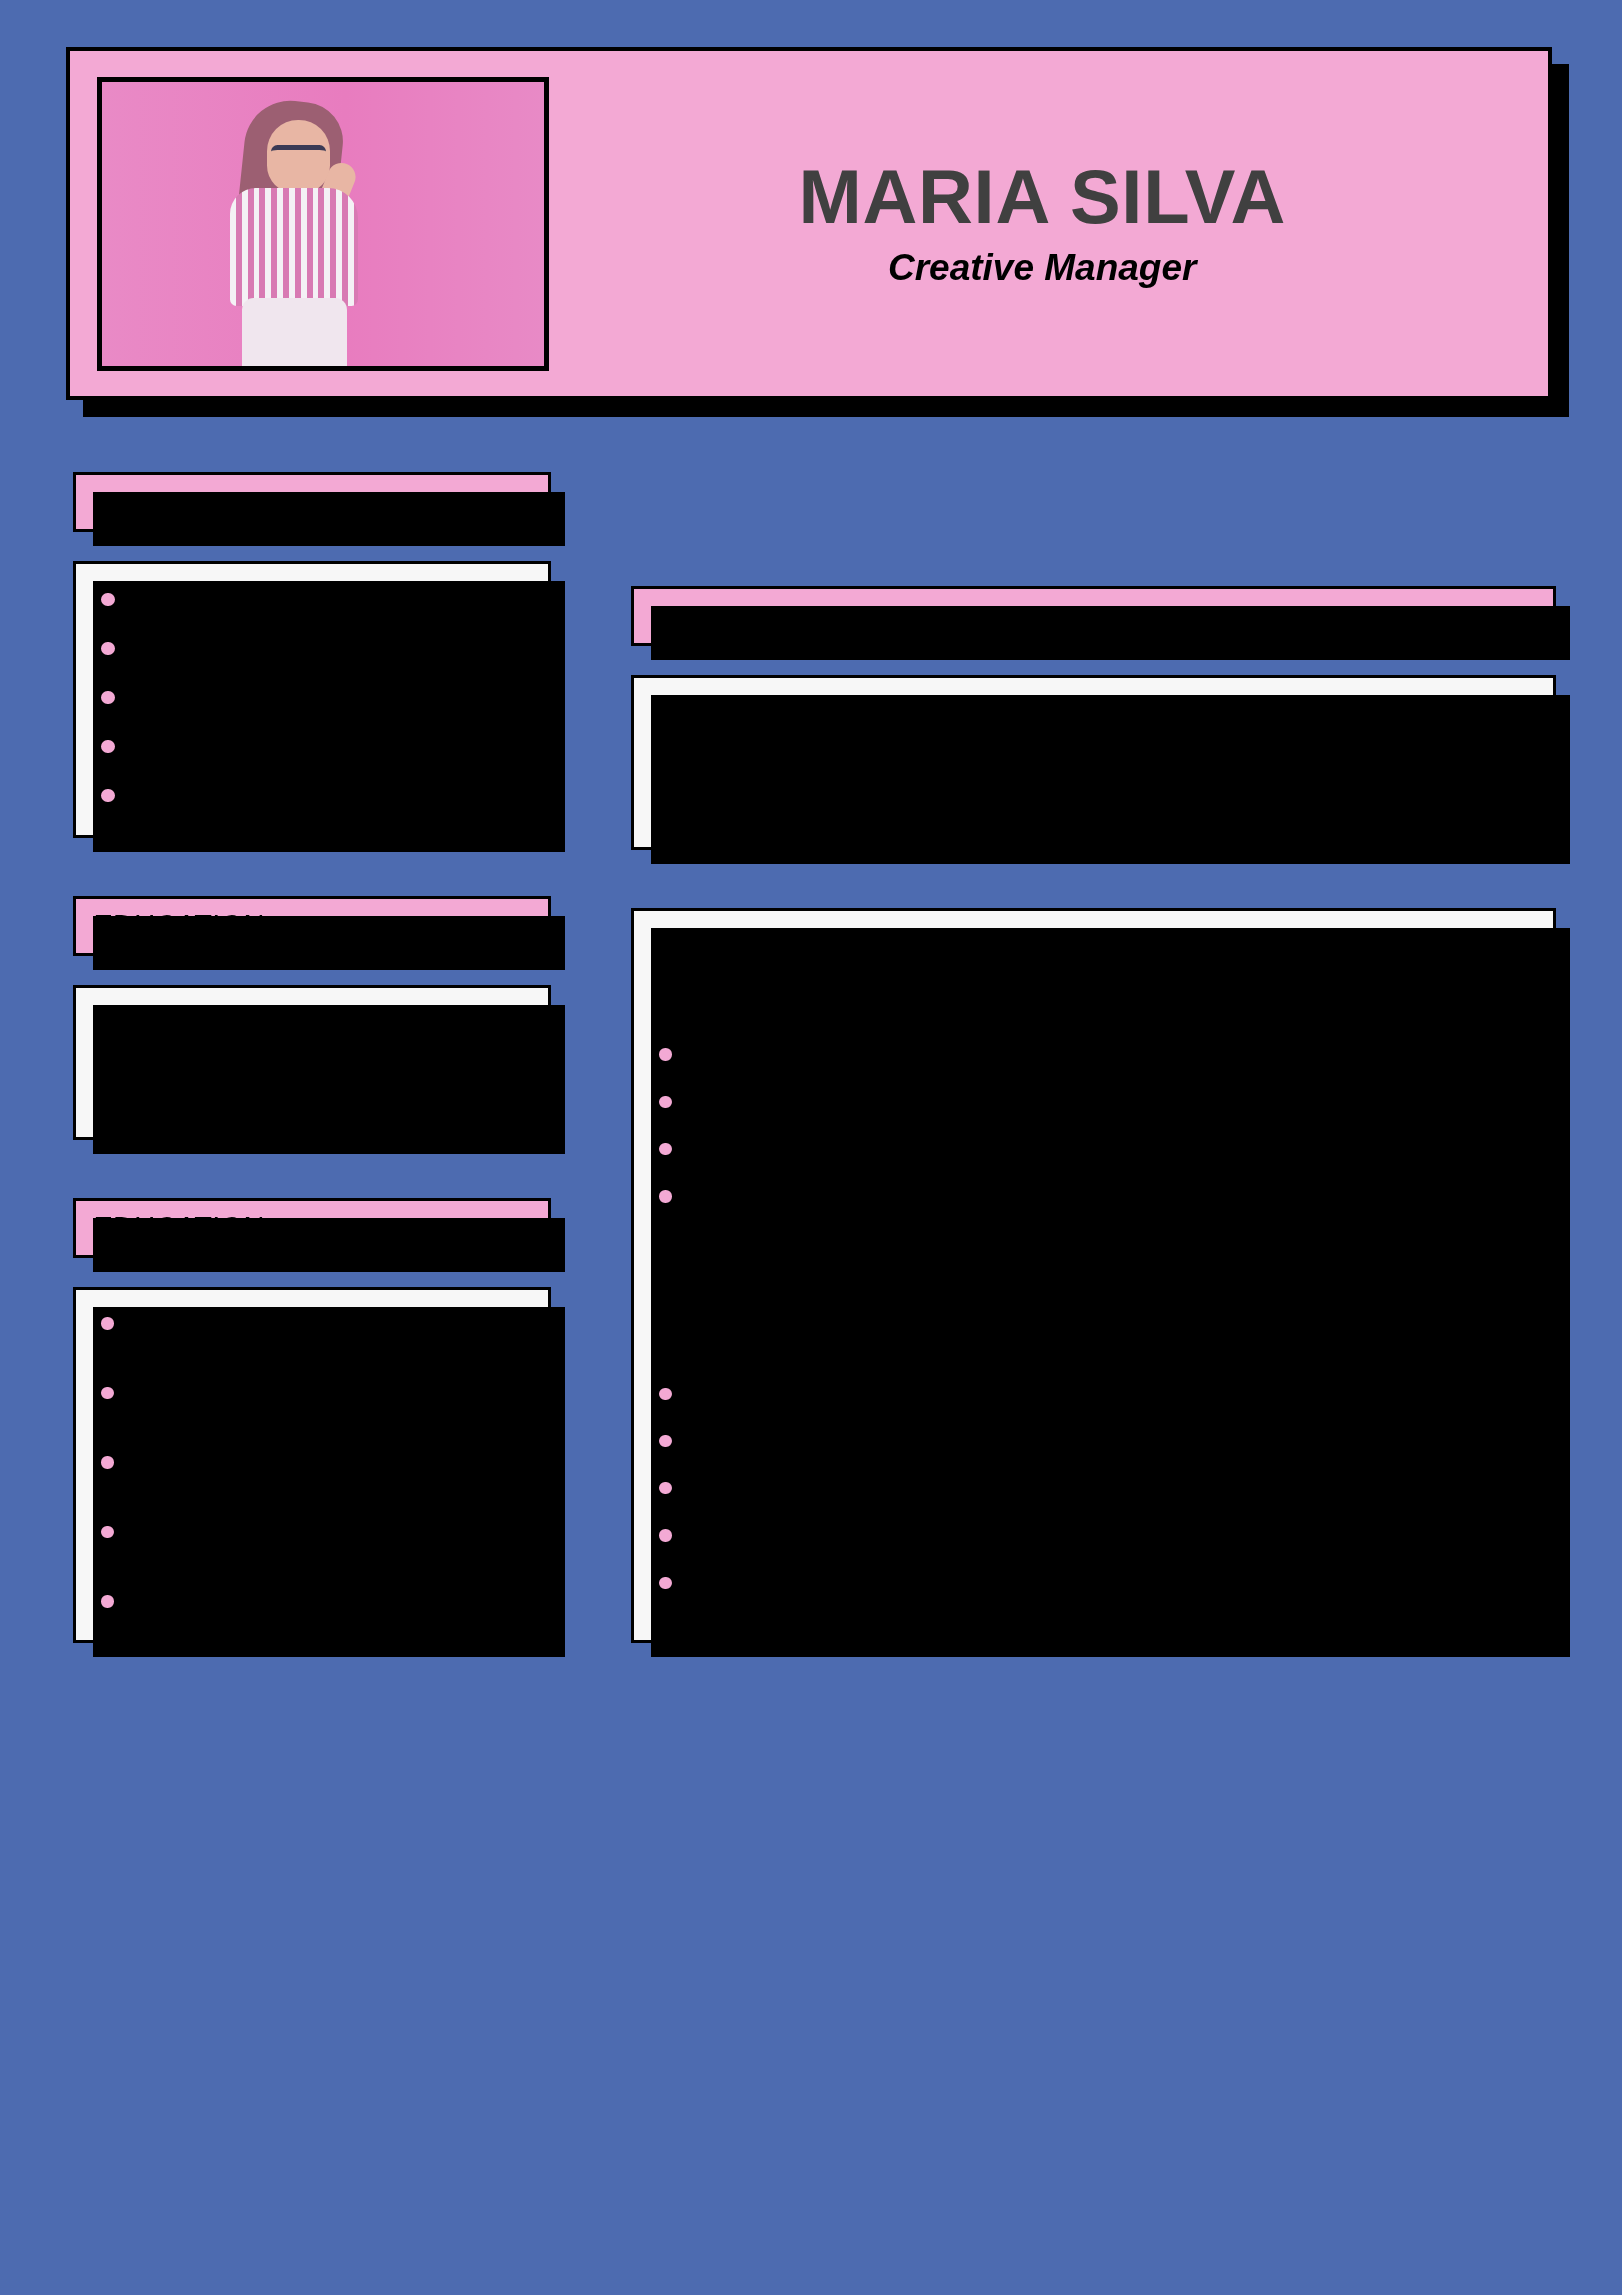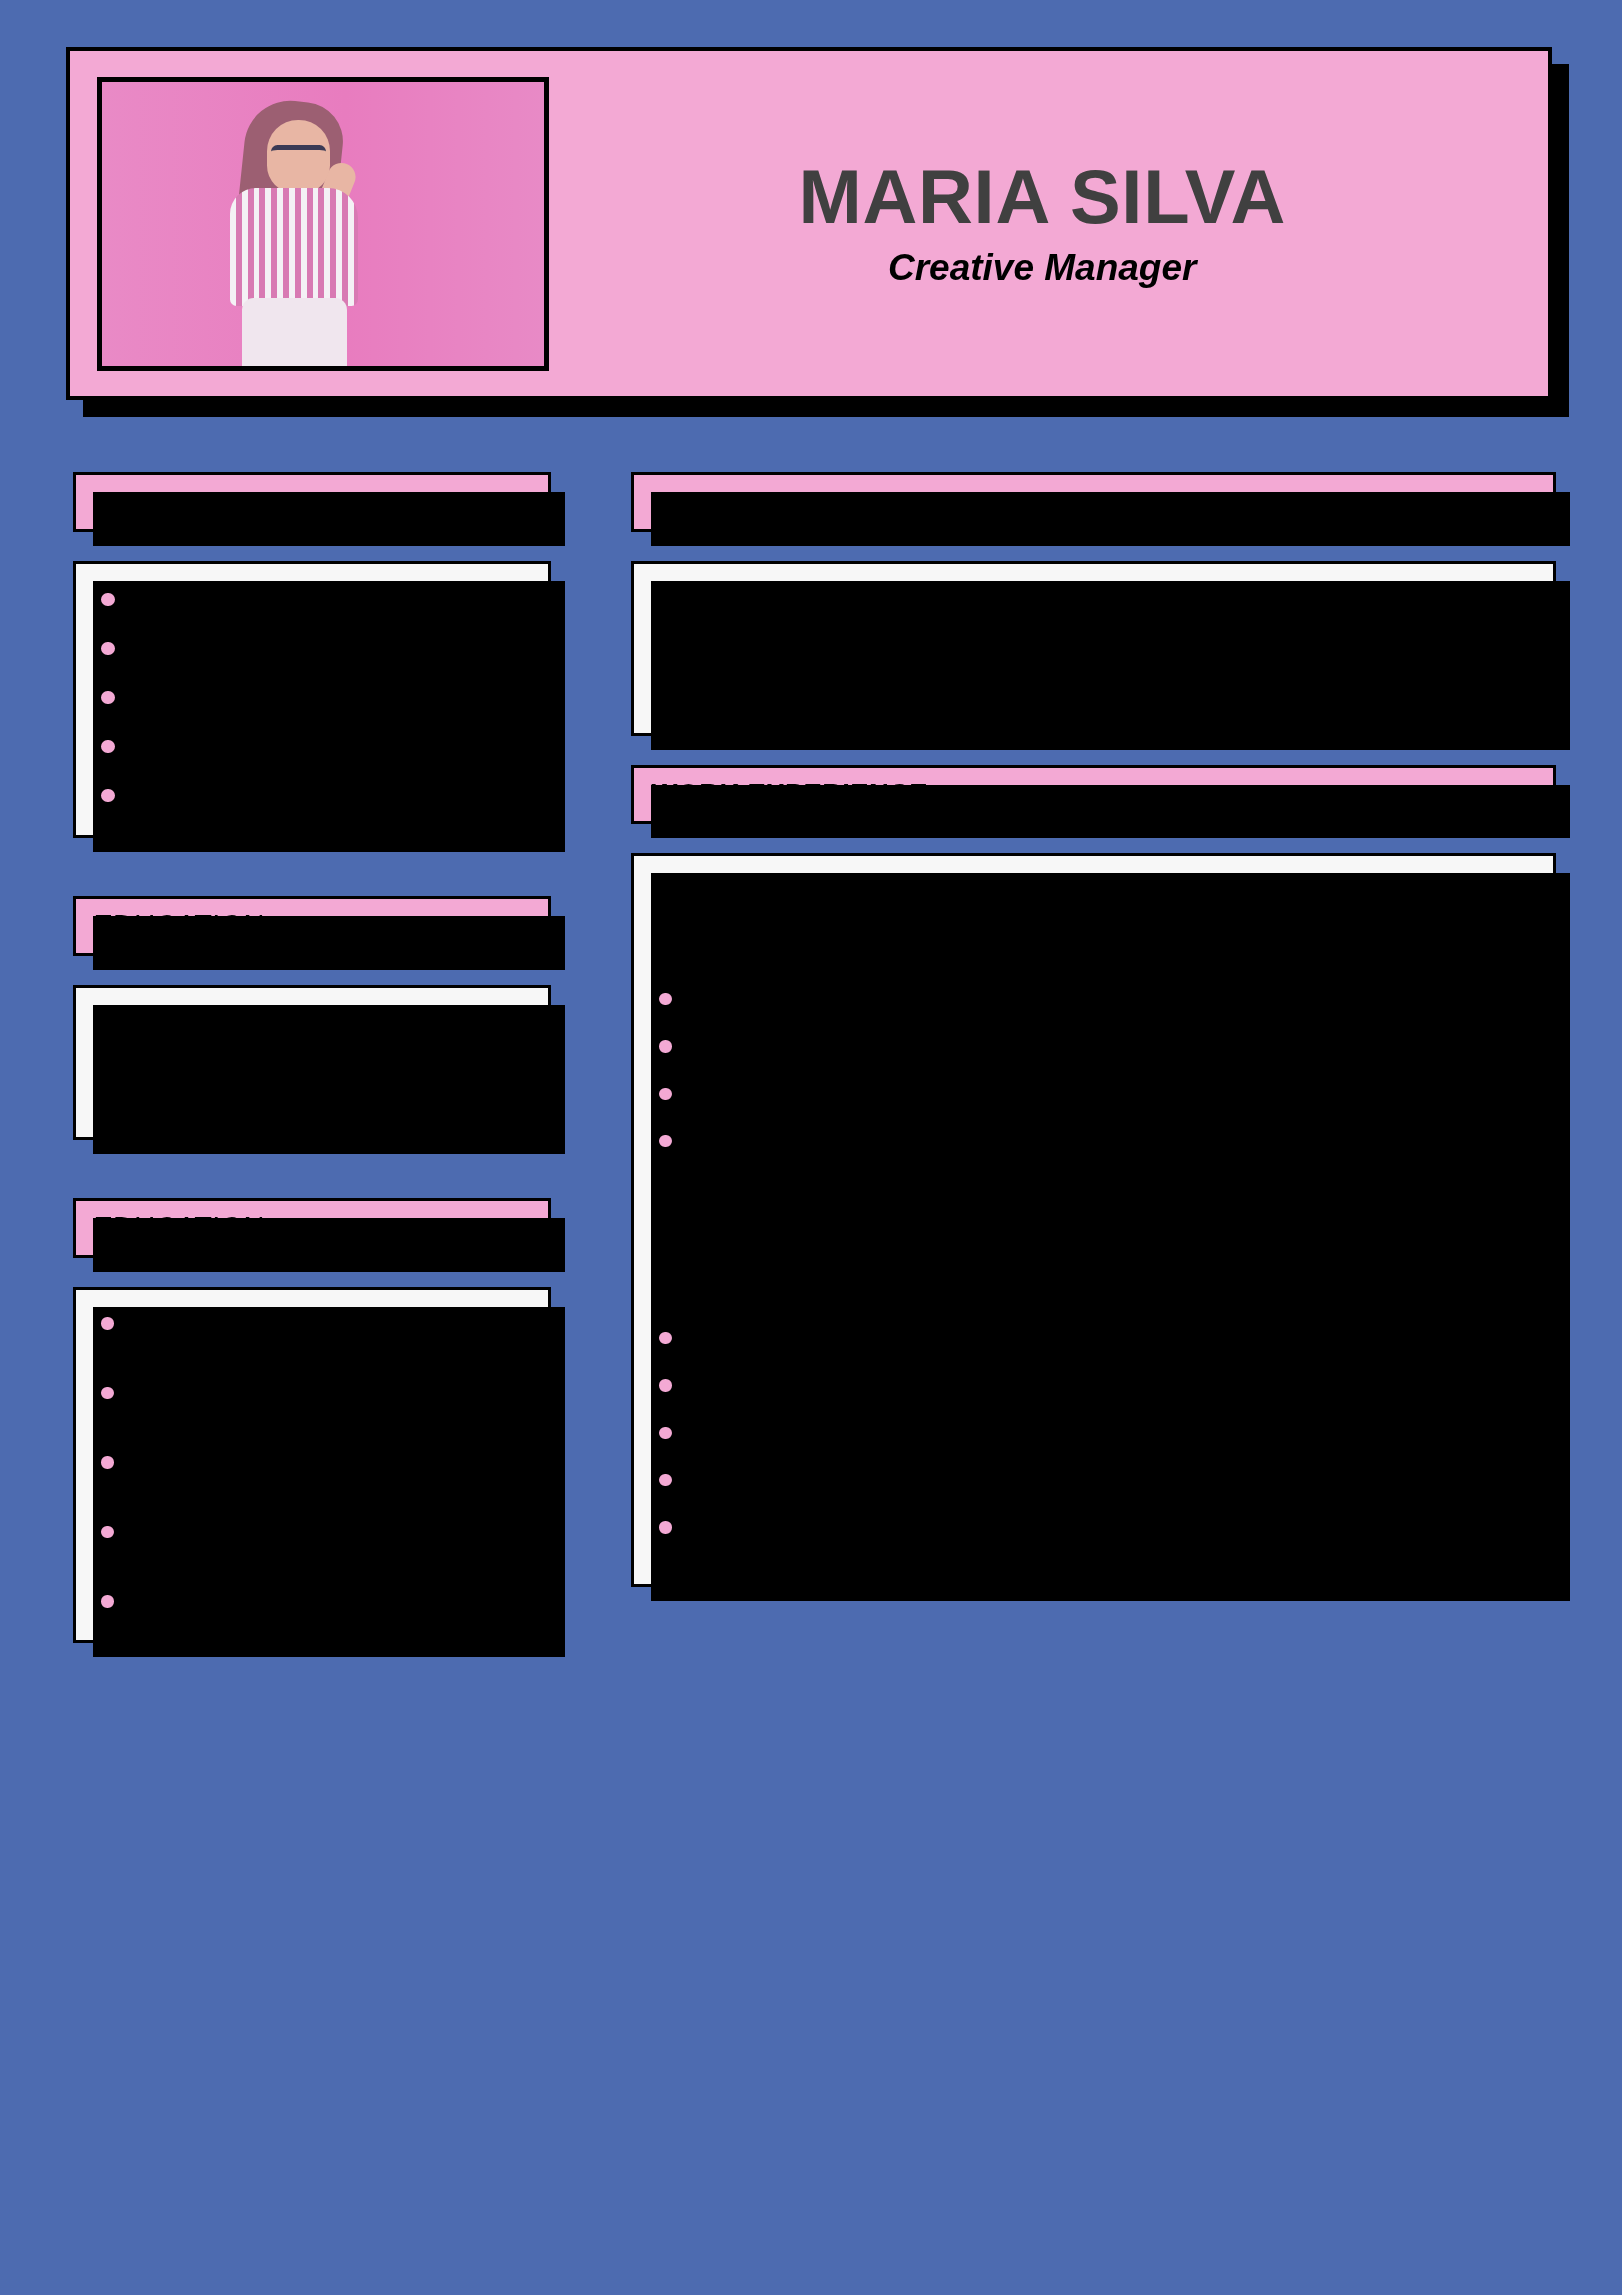--- a/index.html
+++ b/index.html
@@ -131,21 +131,21 @@
     font-style: italic;
     font-weight: bold;
     color: #000;
     margin: 0;
   }
 
   
   .body-cols {
     display: flex;
     margin-top: 72px;
-    align-items: flex-start;
+    align-items: flex-end;
   }
   .left-col {
     width: 478px;
     flex: none;
     margin-left: 14.4px;
   }
   .right-col {
     flex: 1;
     margin-left: 80px;
     margin-right: 15.7px;
@@ -391,25 +391,20 @@
       <div class="gap-s"></div>
 
       <div class="card shadowed">
         <div>
           <p class="about-text">A creative, highly organized and efficient professional with 8+ years of experience in managing creative teams and projects. Highly adept at developing and managing budgets and meeting deadlines. Proven track record for creating innovative solutions and a strong sense of accountability.</p>
         </div>
       </div>
 
       <div class="gap-s"></div>
 
-      <div class="bar bold shadowed">
-        <div class="bar" style="border:none;padding:0;background:transparent;">
-          <h2 style="font-weight:bold;">WORK EXPERIENCE</h2>
-        </div>
-      </div>
 
       <div class="gap-s"></div>
 
       <div class="card shadowed">
         <div>
 
           <div class="job-block">
             <p class="job-title">CREATIVE MANAGER</p>
             <p class="job-meta">Capcut Company | June 2015 - Present</p>
             <ul class="bullets">

